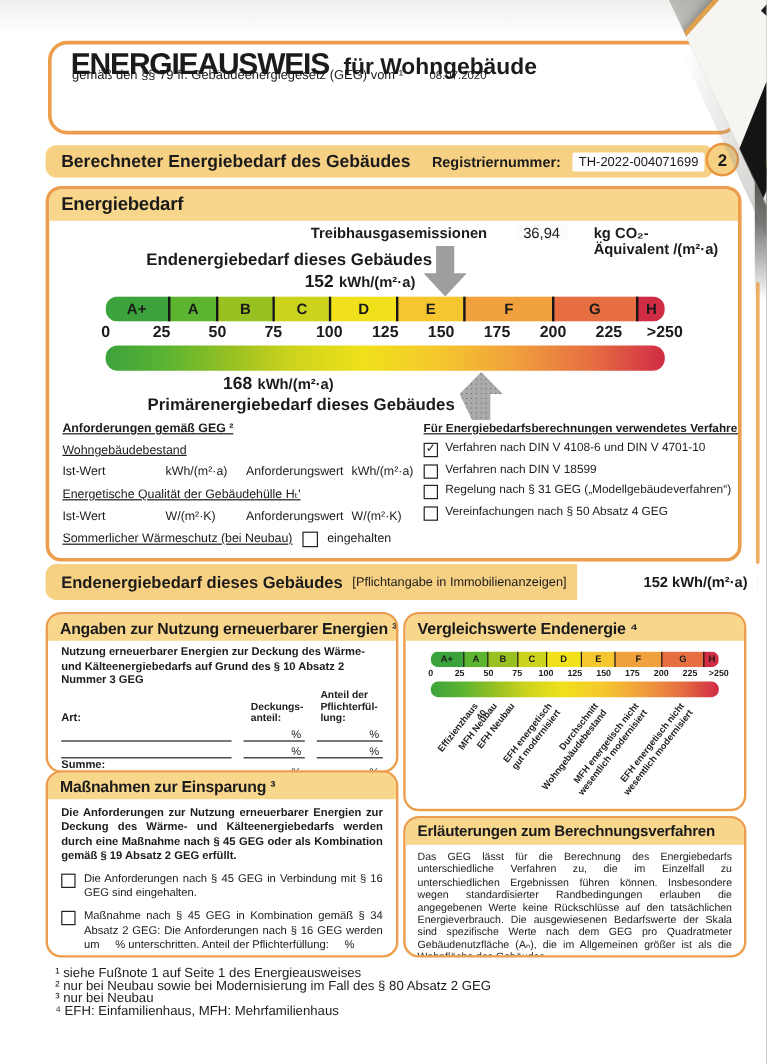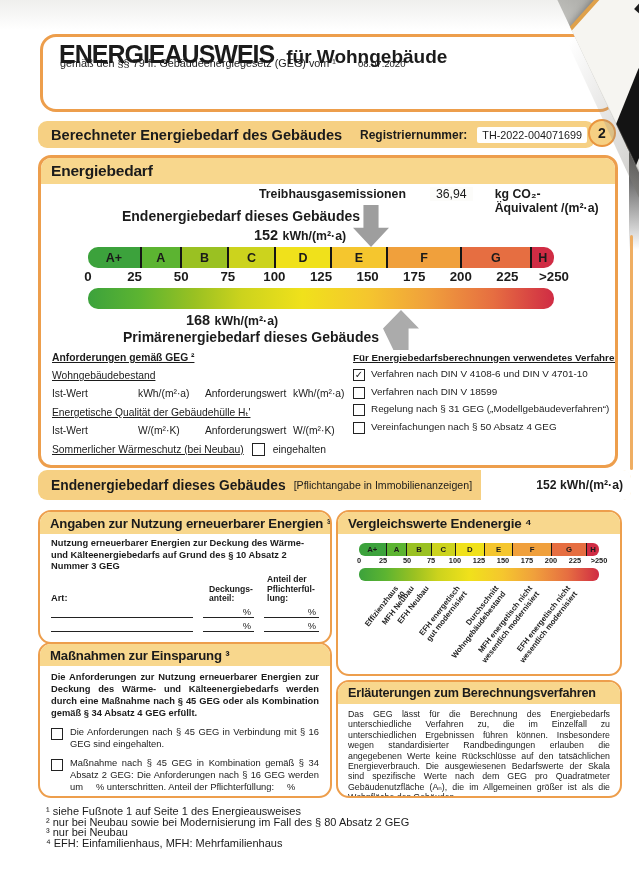--- a/index.html
+++ b/index.html
@@ -282,27 +282,32 @@
       <div class="trow">
         <span class="c1"></span>
         <span class="pc">%</span>
         <span class="pc pc3">%</span>
       </div>
       <div class="trow">
         <span class="c1"></span>
         <span class="pc">%</span>
         <span class="pc pc3">%</span>
       </div>
+      <div class="trow" style="height:18px">
+        <span class="c1 noline">Summe:</span>
+        <span class="pc">%</span>
+        <span class="pc pc3">%</span>
+      </div>
     </div>
   </div>
 
   <div class="box" id="boxB">
     <div class="band">Maßnahmen zur Einsparung ³</div>
     <div class="body">
-      <div class="intro">Die Anforderungen zur Nutzung erneuerbarer Energien zur Deckung des Wärme- und Kälteenergiebedarfs werden durch eine Maßnahme nach § 45 GEG oder als Kombination gemäß § 34 Absatz 4 GEG erfüllt.</div>
+      <div class="intro">Die Anforderungen zur Nutzung erneuerbarer Energien zur Deckung des Wärme- und Kälteenergiebedarfs werden durch eine Maßnahme nach § 45 GEG oder als Kombination gemäß § 19 Absatz 2 GEG erfüllt.</div>
       <div class="mitem">
         <span class="cb"></span>
         <span class="ml">Die Anforderungen nach § 45 GEG in Verbindung mit § 16 GEG sind eingehalten.</span>
       </div>
       <div class="mitem">
         <span class="cb"></span>
         <span class="ml">Maßnahme nach § 45 GEG in Kombination gemäß § 34 Absatz 2 GEG: Die Anforderungen nach § 16 GEG werden um&nbsp;&nbsp;&nbsp;&nbsp;&nbsp;% unterschritten. Anteil der Pflichterfüllung:&nbsp;&nbsp;&nbsp;&nbsp;&nbsp;%</span>
       </div>
     </div>
   </div>

